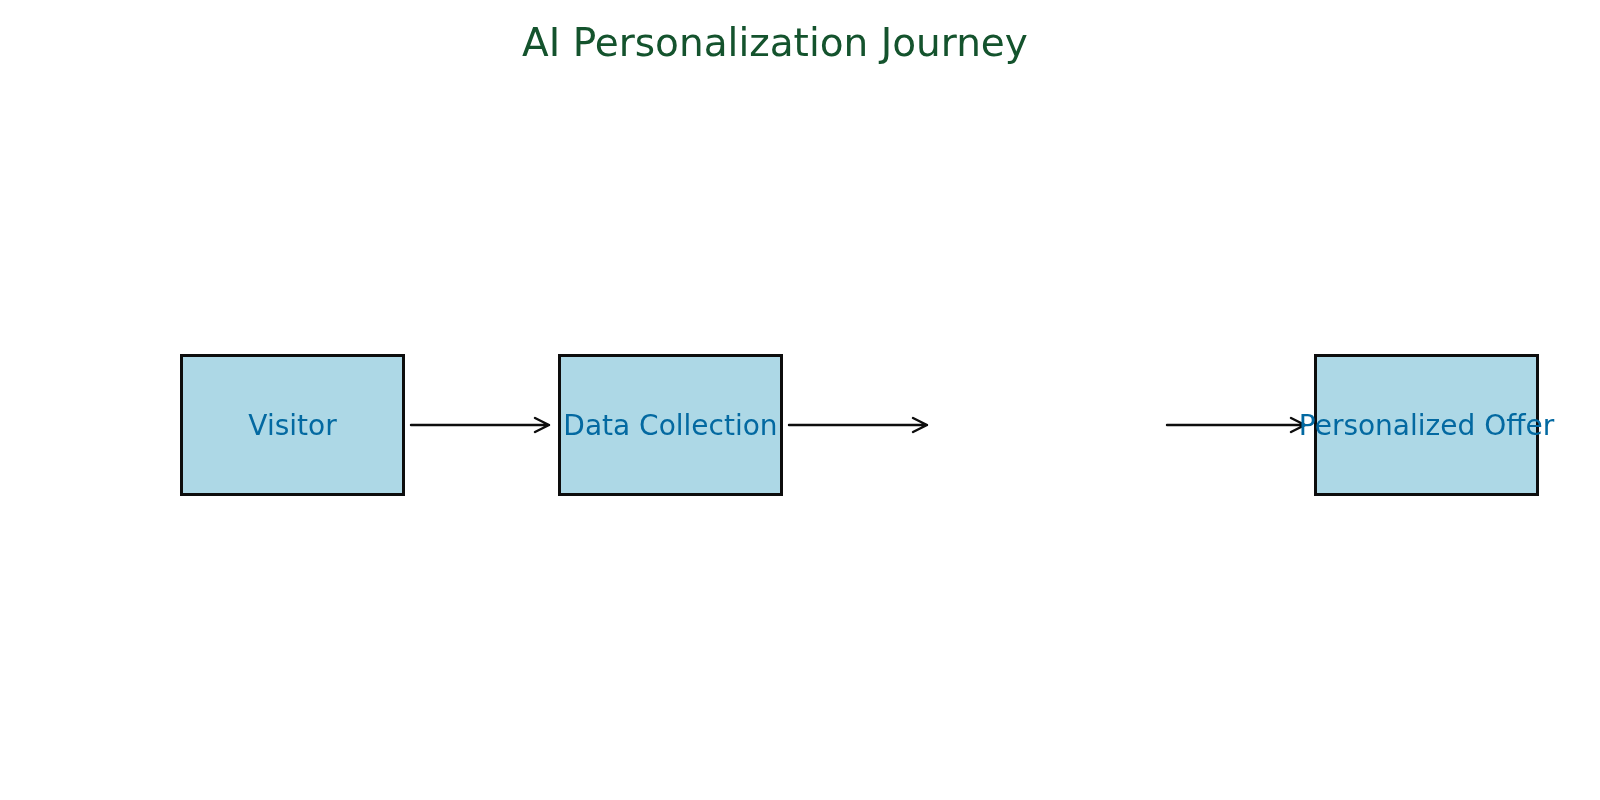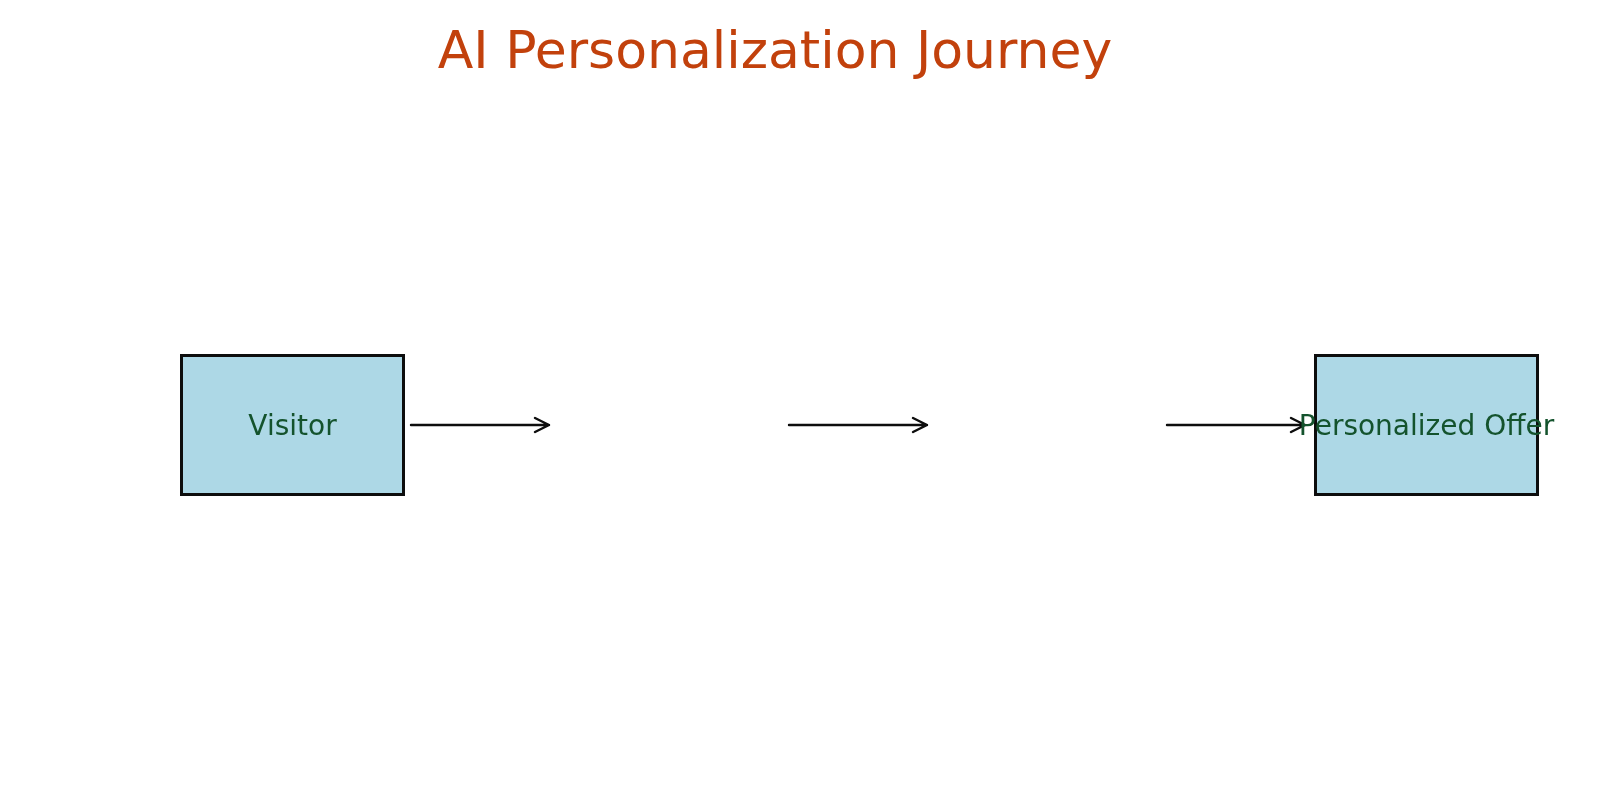--- a/index.html
+++ b/index.html
@@ -13,40 +13,40 @@
     height: 800px;
     background: #ffffff;
     overflow: hidden;
     font-family: "DejaVu Sans", "Liberation Sans", sans-serif;
   }
   .diagram-title {
     position: absolute;
     top: 22px;
     left: 775px;
     transform: translateX(-50%);
-    font-size: 52px;
+    font-size: 39px;
     line-height: 1.1;
-    color: #c2410c;
+    color: #14532d;
     white-space: nowrap;
   }
   .node {
     position: absolute;
     top: 354px;
     width: 225px;
     height: 142px;
     box-sizing: border-box;
     background: #ADD8E6;
     border: 3px solid #0d0d0d;
     display: flex;
     align-items: center;
     justify-content: center;
   }
   .node-label {
     font-size: 28px;
-    color: #14532d;
+    color: #0369a1;
     white-space: nowrap;
     text-align: center;
   }
   .node-1 { left: 180px; }
   .node-2 { left: 558px; }
   .node-3 { left: 936px; }
   .node-4 { left: 1314px; }
   .arrow-layer {
     position: absolute;
     left: 0;
@@ -73,19 +73,22 @@
   <svg class="arrow-layer" viewBox="0 0 1600 800" xmlns="http://www.w3.org/2000/svg">
     <path d="M411,425 H549 M535,418 L549,425 L535,432"></path>
     <path d="M789,425 H927 M913,418 L927,425 L913,432"></path>
     <path d="M1167,425 H1305 M1291,418 L1305,425 L1291,432"></path>
   </svg>
 
   <div class="node node-1">
     <span class="node-label">Visitor</span>
   </div>
 
+  <div class="node node-2">
+    <span class="node-label">Data Collection</span>
+  </div>
 
 
   <div class="node node-4">
     <span class="node-label">Personalized Offer</span>
   </div>
 
 </div>
 
 </body></html>

